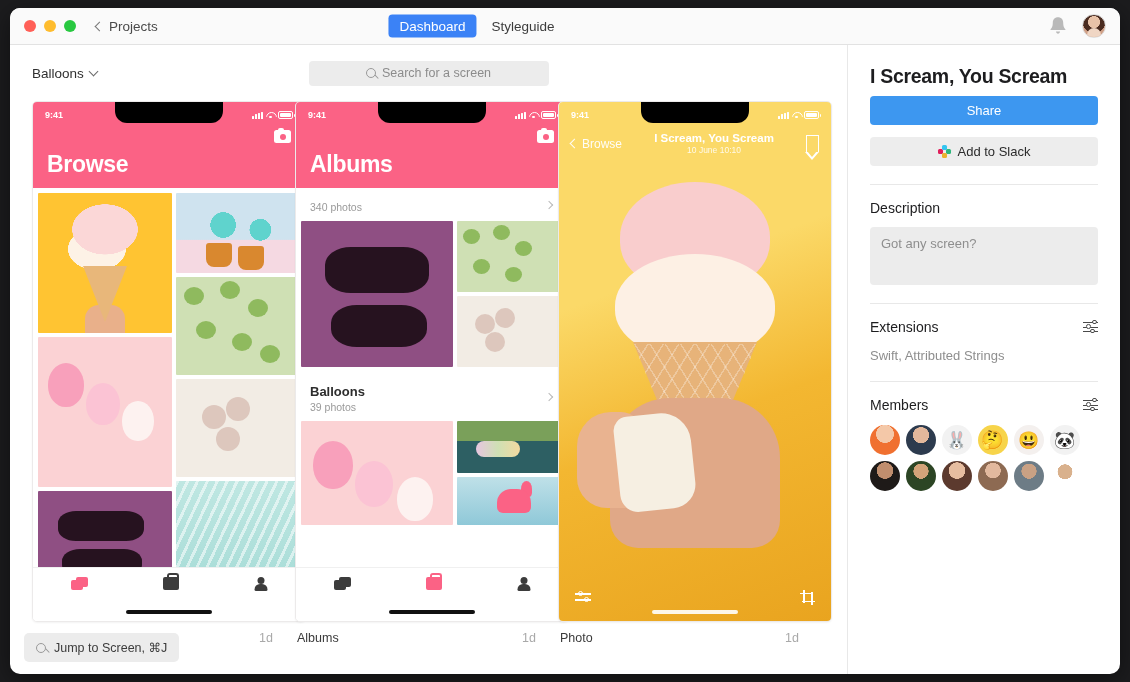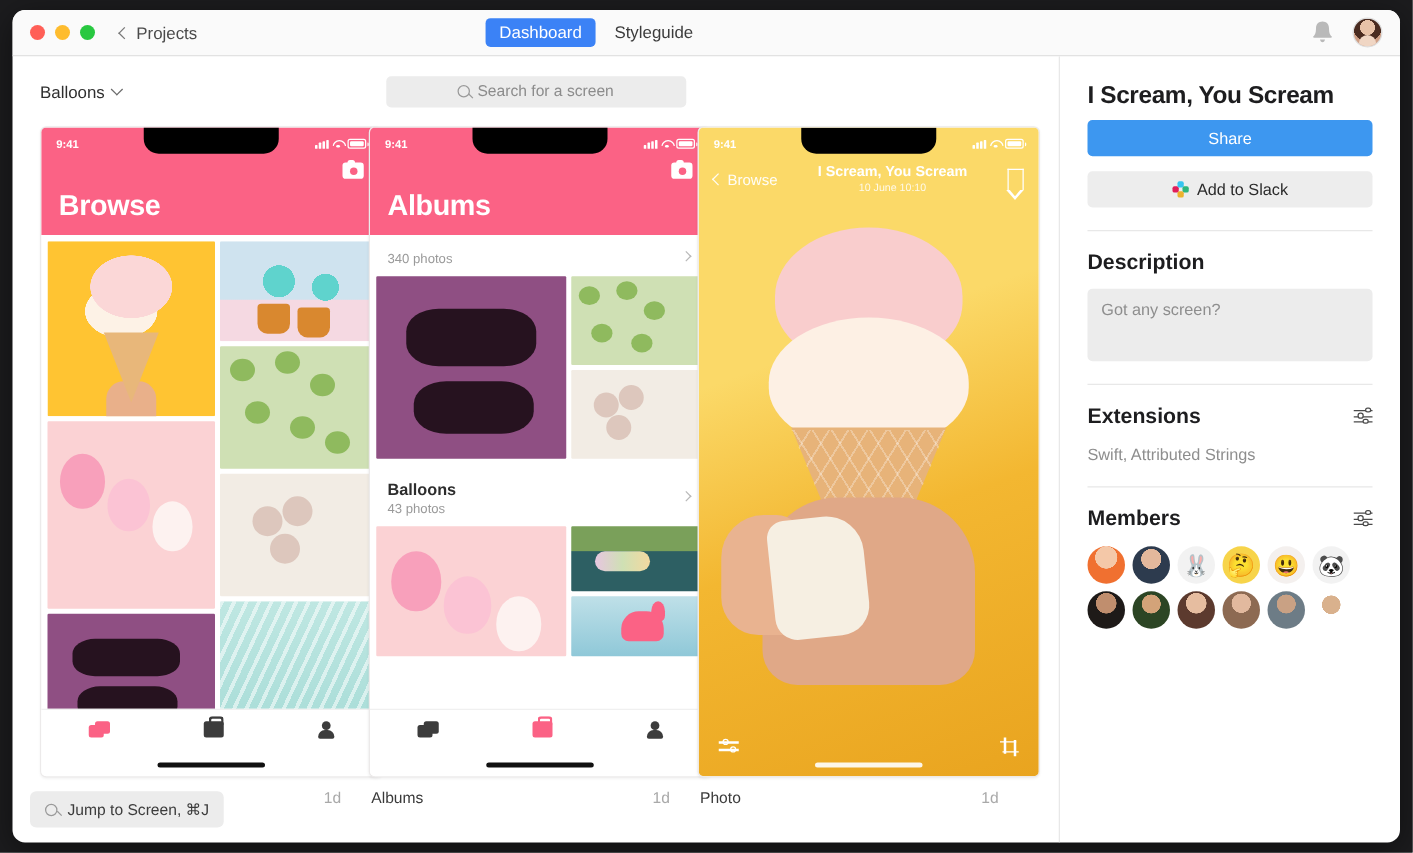--- a/index.html
+++ b/index.html
@@ -430,21 +430,21 @@
   .slack-glyph b { position:absolute; width:5px;height:5px;border-radius:1.5px; display:block;}
   .slack-glyph b:nth-child(1){background:#e01e5a;left:0;top:4px;}
   .slack-glyph b:nth-child(2){background:#36c5f0;left:4px;top:0;}
   .slack-glyph b:nth-child(3){background:#2eb67d;left:8px;top:4px;}
   .slack-glyph b:nth-child(4){background:#ecb22e;left:4px;top:8px;}
   .hr { border-top: 1px solid #e8e8e8; margin: 18px 0 0 0; }
   .sec-head {
     display:flex; align-items:center; justify-content:space-between;
     margin-top: 15px;
   }
-  .sec-title { font-size: 17px; font-weight: bold; color: #1d1d1f; }
+  .sec-title { font-size: 14px; font-weight: normal; color: #1d1d1f; }
   .mixer { width:15px;height:12px;position:relative;}
   .mixer b{position:absolute;left:0;right:0;height:1.4px;background:#4a4a4a;display:block;}
   .mixer b:nth-child(1){top:1px}.mixer b:nth-child(2){top:5.5px}.mixer b:nth-child(3){top:10px}
   .mixer i{position:absolute;width:4.6px;height:4.6px;border-radius:50%;
     border:1.4px solid #4a4a4a;background:#fff;}
   .mixer i:nth-child(4){left:9px;top:-1.4px}
   .mixer i:nth-child(5){left:3px;top:3.1px}
   .mixer i:nth-child(6){left:7px;top:7.6px}
   .notes {
     background: #ececec; border-radius: 4px; height: 58px;
@@ -637,21 +637,21 @@
                 <div class="ph p-garlic2">
                     <i></i>
                     <i></i>
                     <i></i>
                   </div>
               </div>
             </div>
 
             <div class="alb-row">
               <div class="alb-name">Balloons</div>
-              <div class="alb-count">43 photos</div>
+              <div class="alb-count">39 photos</div>
               <span class="chev-r"></span>
             </div>
             <div class="alb-grid">
               <div class="alb-l">
                 <div class="ph p-bal2">
                     <i></i>
                     <i></i>
                     <i></i>
                   </div>
               </div>

